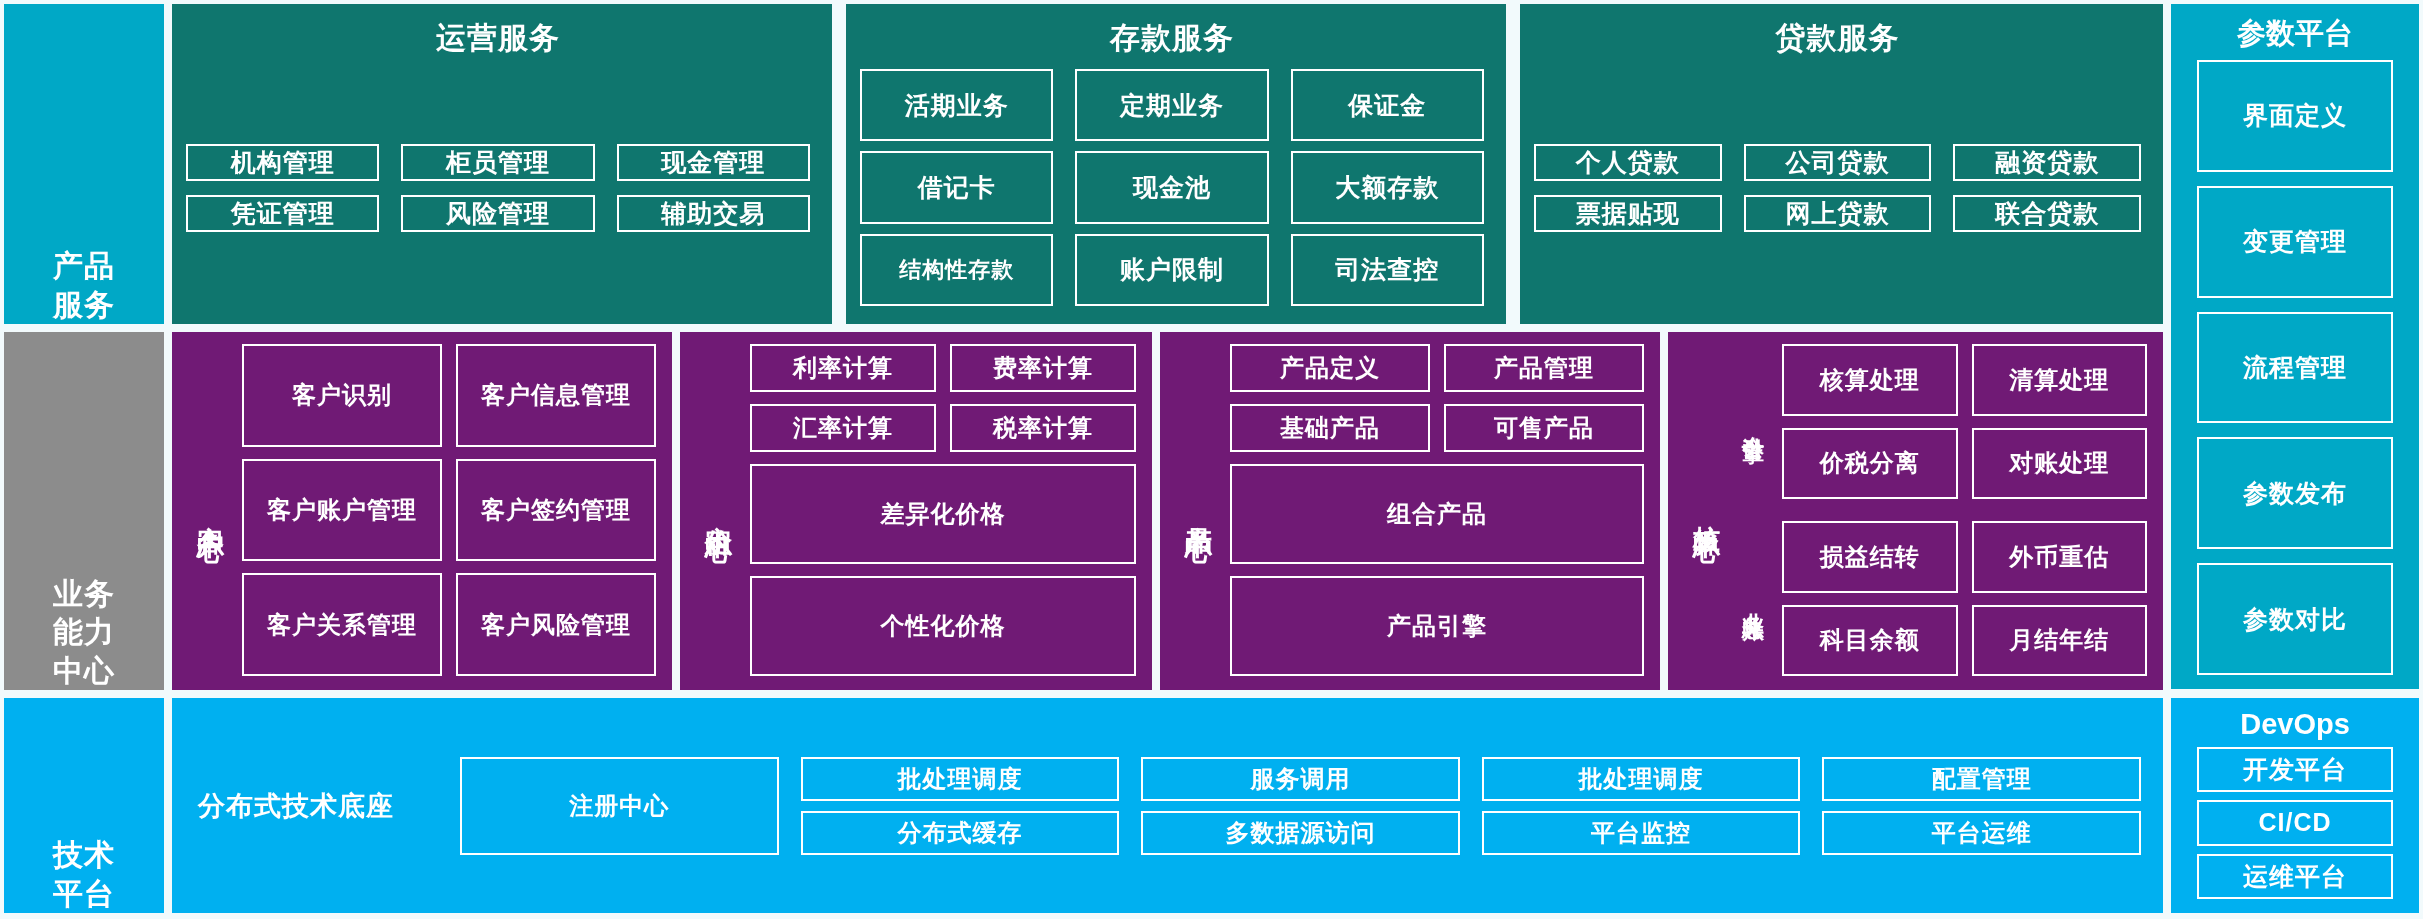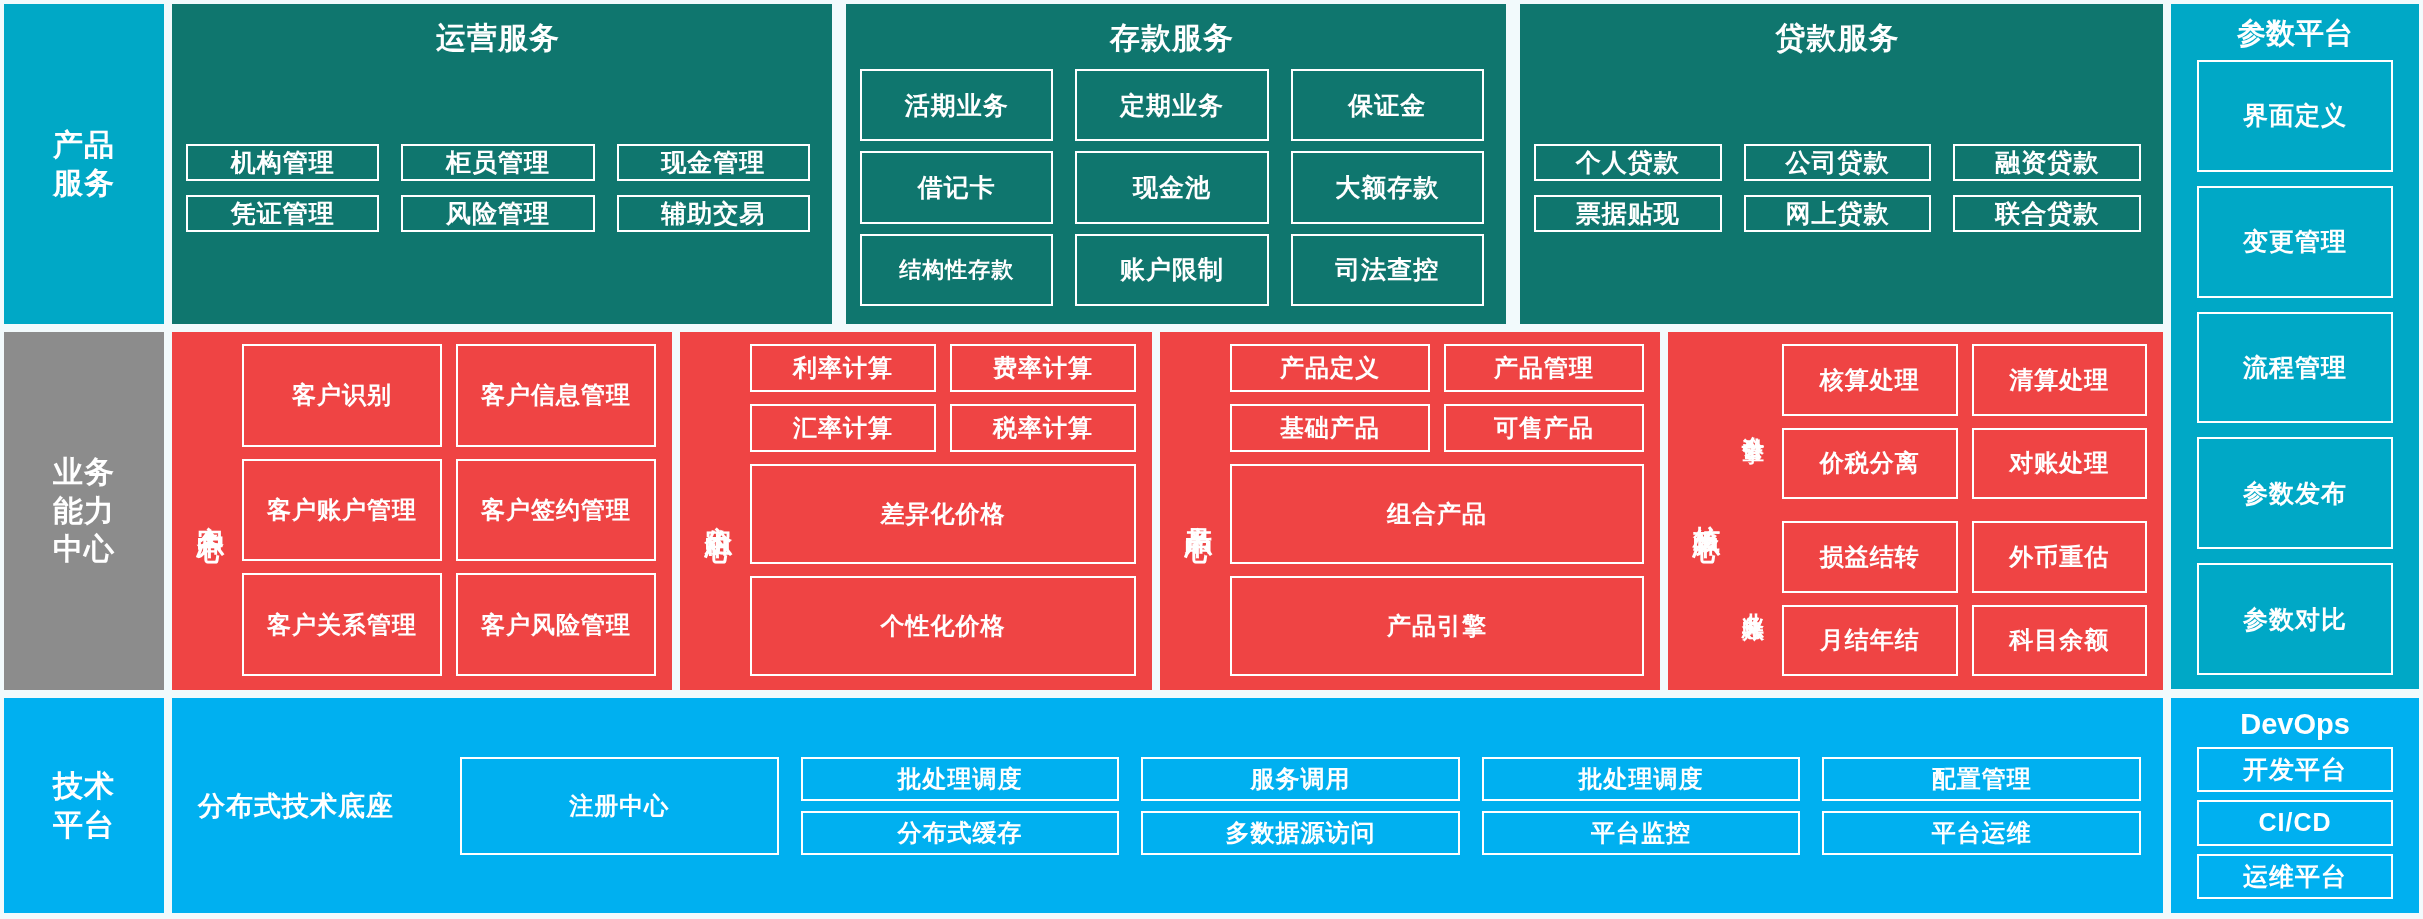--- a/index.html
+++ b/index.html
@@ -20,21 +20,21 @@
     gap: 8px;
     padding: 4px 0 0 0;
   }
 
   
   .band { display: flex; gap: 8px; padding: 0 4px; }
 
   
   .rail {
     flex: 0 0 160px;
-    display: flex; align-items: center; justify-content: center;
+    display: flex; align-items: flex-end; justify-content: center;
     color: #ffffff; font-weight: bold; font-size: 30px;
     line-height: 1.28; text-align: center; letter-spacing: 1px;
   }
   .rail.teal { background: #00a8c6; }
   .rail.gray { background: #8c8c8c; }
   .rail.blue { background: #00b0f0; }
 
   
   .row-top { height: 320px; }
   .top-main { flex: 1; display: flex; gap: 14px; }
@@ -80,21 +80,21 @@
   .side-item {
     flex: 1; border: 2px solid #fff;
     display: flex; align-items: center; justify-content: center;
     color: #fff; font-size: 25px; font-weight: bold; letter-spacing: 1px;
   }
 
   
   .row-mid { height: 358px; }
   .mid-main { flex: 1; display: flex; gap: 8px; }
   .center-card {
-    background: #ef4444;
+    background: #701a75;
     display: flex; align-items: stretch;
     padding: 12px 16px 14px 12px;
   }
   .c-customer { flex: 0 0 500px; }
   .c-pricing  { flex: 0 0 472px; }
   .c-product  { flex: 0 0 500px; }
   .c-account  { flex: 1; }
   .vlabel {
     flex: 0 0 auto; width: 52px;
     display: flex; align-items: center; justify-content: center;
@@ -260,22 +260,22 @@
               <div class="g-tile">清算处理</div>
               <div class="g-tile">价税分离</div>
               <div class="g-tile">对账处理</div>
             </div>
           </div>
           <div class="acct-sub" style="flex:1;">
             <div class="vlabel sub">业务总账</div>
             <div class="c-grid2">
               <div class="g-tile">损益结转</div>
               <div class="g-tile">外币重估</div>
+              <div class="g-tile">科目余额</div>
               <div class="g-tile">月结年结</div>
-              <div class="g-tile">科目余额</div>
             </div>
           </div>
         </div>
       </div>
     </div>
 
     <div style="flex:0 0 248px;"></div>
   </div>
 
   <div class="band row-bot">

